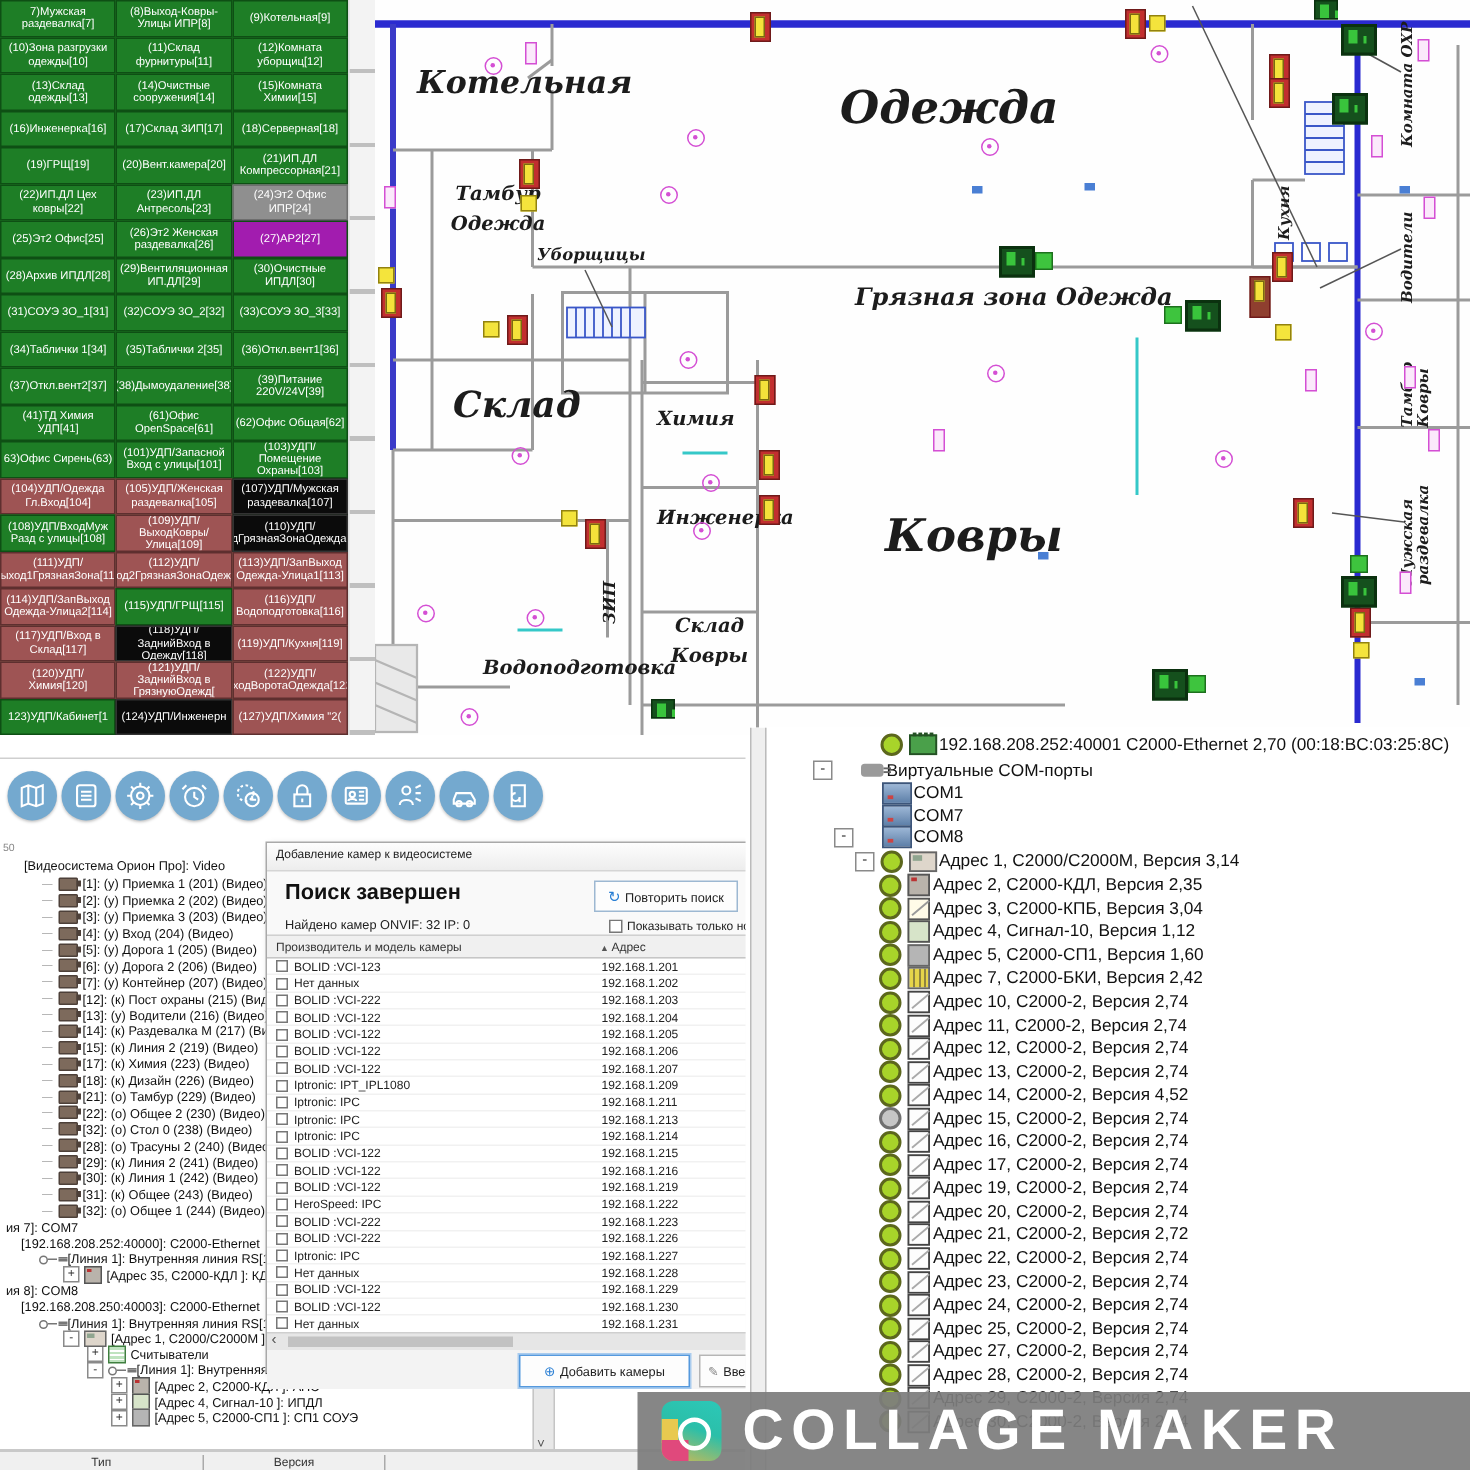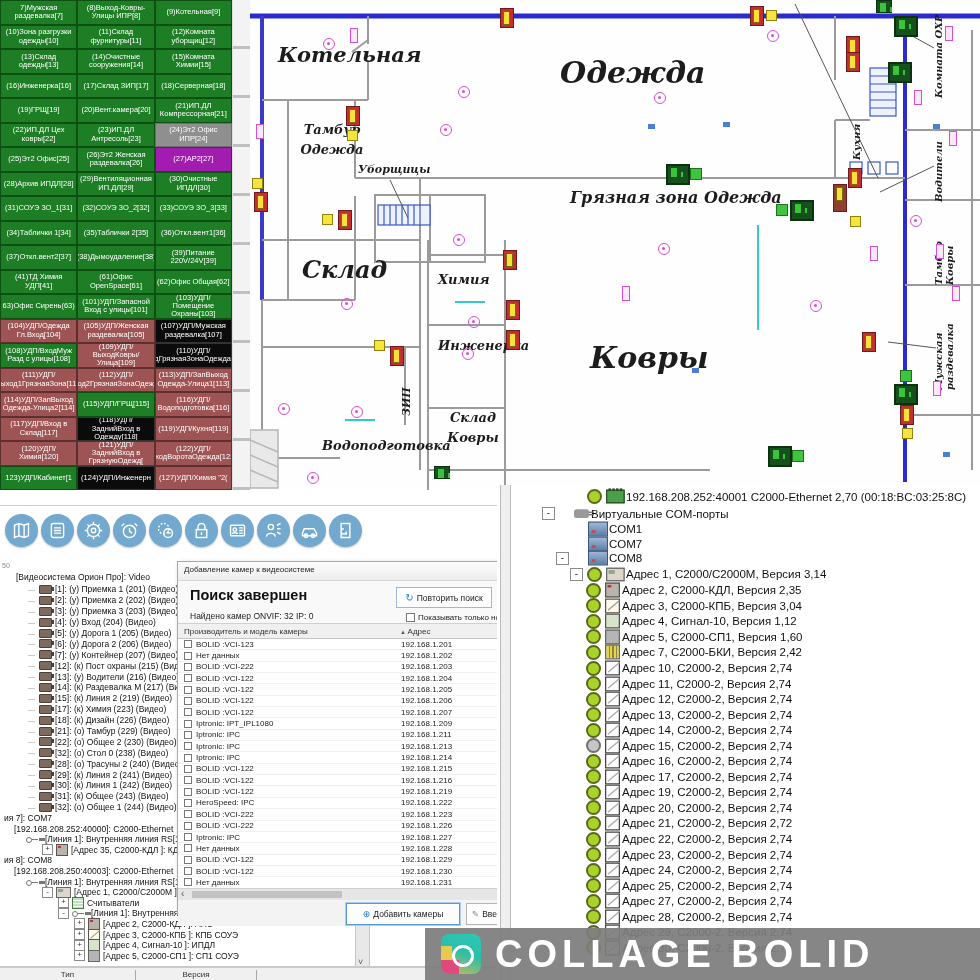--- a/index.html
+++ b/index.html
@@ -820,25 +820,20 @@
           <span class="ic c-line"></span>
           <span>[Линия 1]: Внутренняя линия RS[1]</span>
         </div>
 
         <div class="hrow c-l5">
           <span class="exp c-p"></span>
           <span class="ic c-kdl"></span>
           <span>[Адрес 2, С2000-КДЛ ]: АПС</span>
         </div>
 
-        <div class="hrow c-l5">
-          <span class="exp c-p"></span>
-          <span class="ic c-kpb"></span>
-          <span>[Адрес 3, С2000-КПБ ]: КПБ СОУЭ</span>
-        </div>
 
         <div class="hrow c-l5">
           <span class="exp c-p"></span>
           <span class="ic c-sig"></span>
           <span>[Адрес 4, Сигнал-10 ]: ИПДЛ</span>
         </div>
 
         <div class="hrow c-l5">
           <span class="exp c-p"></span>
           <span class="ic c-sp"></span>
@@ -1130,21 +1125,21 @@
 
         <span class="led c-green"></span>
         <span class="ic c-s2"></span>
         <span class="rtxt">Адрес 13, С2000-2, Версия 2,74</span>
       </div>
 
       <div class="rrow c-l3">
 
         <span class="led c-green"></span>
         <span class="ic c-s2"></span>
-        <span class="rtxt">Адрес 14, С2000-2, Версия 2,74</span>
+        <span class="rtxt">Адрес 14, С2000-2, Версия 4,52</span>
       </div>
 
       <div class="rrow c-l3">
 
         <span class="led c-gray"></span>
         <span class="ic c-s2"></span>
         <span class="rtxt">Адрес 15, С2000-2, Версия 2,74</span>
       </div>
 
       <div class="rrow c-l3">
@@ -1239,14 +1234,14 @@
       </div>
     </div>
 </div>
 
 <div id="wm" class="abs">
   <div id="wm-logo">
     <span class="y"></span>
       <span class="p"></span>
       <span class="lens"></span>
   </div>
-  <div id="wm-text">COLLAGE BOLID</div>
+  <div id="wm-text">COLLAGE MAKER</div>
 </div>
 
 </body></html>

